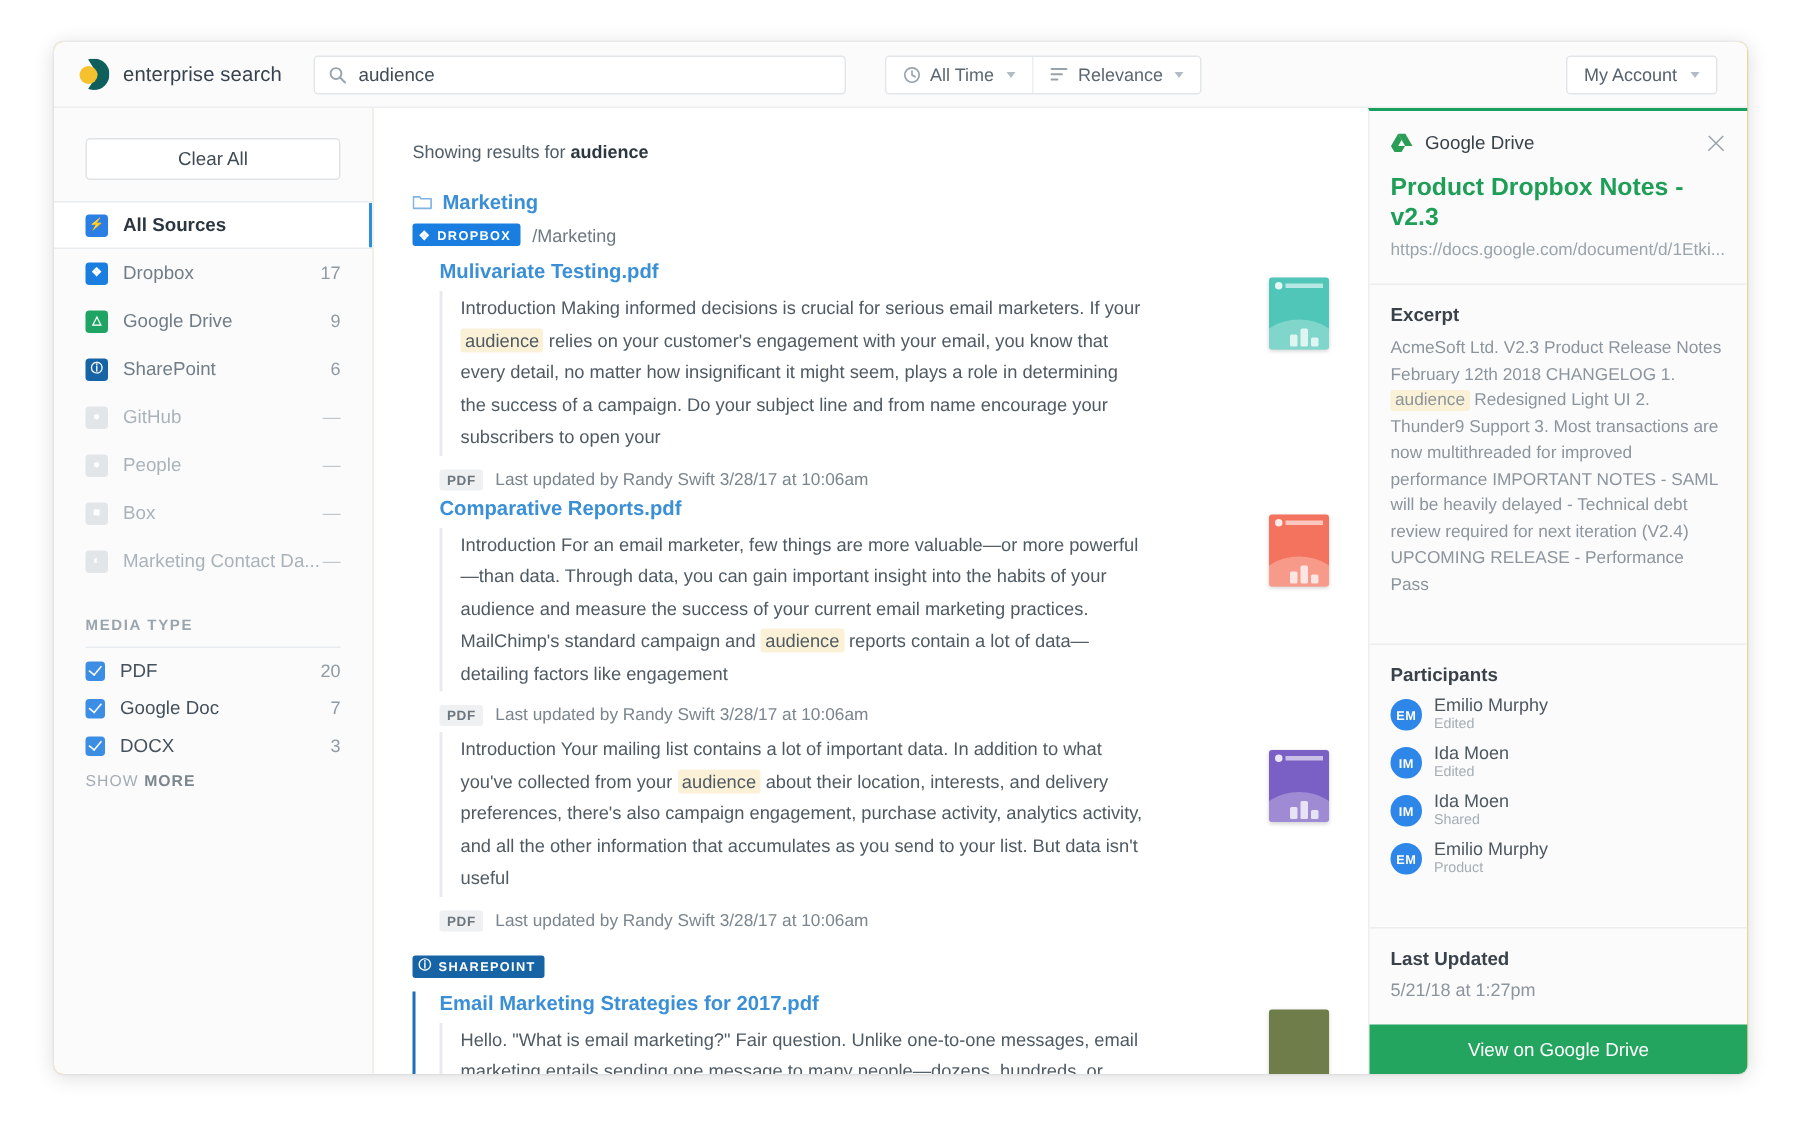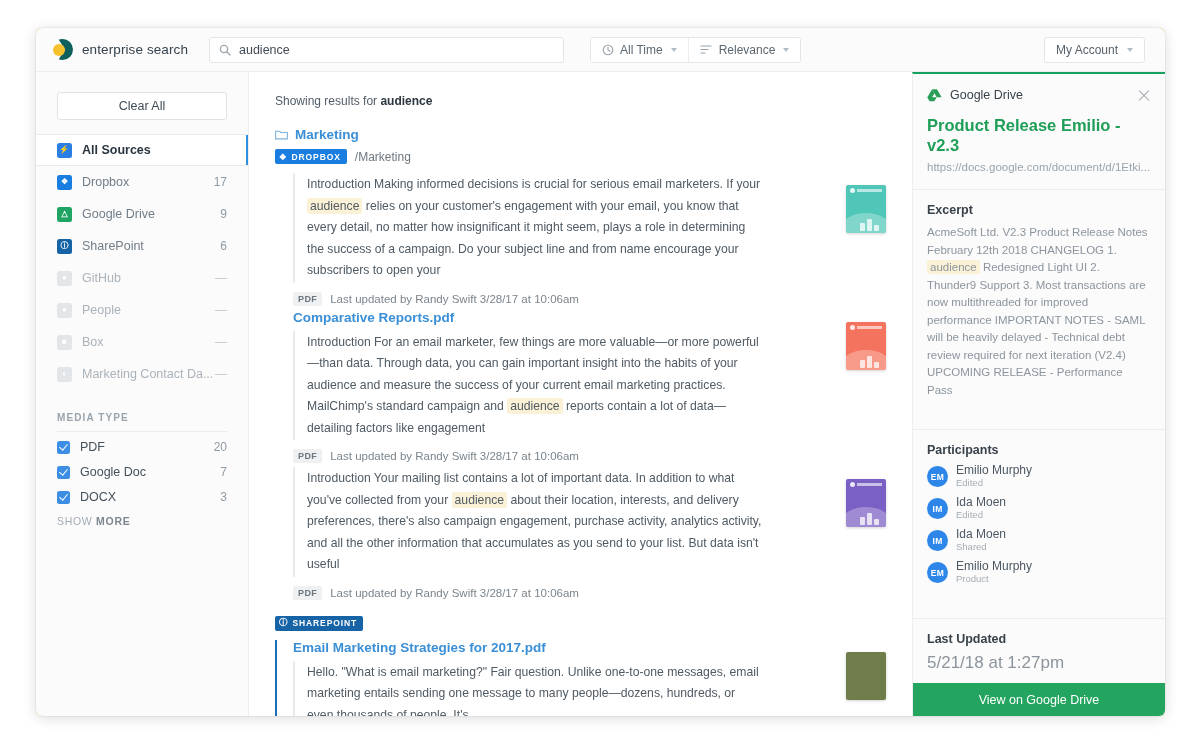--- a/index.html
+++ b/index.html
@@ -345,21 +345,21 @@
   }
   .avatar {
     width: 21px; height: 21px; border-radius: 50%;
     background: #2d86e8;
     color: #fff; font-size: 8.5px; font-weight: bold;
     display: flex; align-items: center; justify-content: center;
     flex: 0 0 21px; letter-spacing: .3px;
   }
   .p-name { font-size: 12px; color: #4d5862; line-height: 13px; }
   .p-act { font-size: 9.5px; color: #a4adb4; line-height: 12px; }
-  .last-upd-val { font-size: 17px; color: #8c959d; }
+  .last-upd-val { font-size: 12px; color: #8c959d; }
   .detail-cta {
     position: absolute;
     left: 0; right: 0; bottom: 0;
     height: 33px;
     background: #23a55f;
     color: #fff; font-size: 12.5px;
     display: flex; align-items: center; justify-content: center;
     cursor: pointer;
   }
 </style>
@@ -498,20 +498,21 @@
         <span class="src-badge">
           <span>❖</span>
           <span>DROPBOX</span>
         </span>
         <span class="badge-path">/Marketing</span>
       </div>
 
       <div id="dropbox-results">
             <div class="result">
               <div class="result-main">
+                <div class="result-title">Mulivariate Testing.pdf</div>
                 <div class="snippet"><span>Introduction Making informed decisions is crucial for serious email marketers. If your </span><span class="hl">audience</span><span> relies on your customer's engagement with your email, you know that every detail, no matter how insignificant it might seem, plays a role in determining the success of a campaign. Do your subject line and from name encourage your subscribers to open your</span></div>
                 <div class="meta">
                   <span class="pill">PDF</span>
                   <span>Last updated by Randy Swift 3/28/17 at 10:06am</span>
                 </div>
               </div>
               <div class="thumb" style="background: rgb(79, 198, 184);">
                 <span class="tdot"></span>
                 <span class="tline"></span>
                 <span class="tarc"></span>
@@ -583,21 +584,21 @@
       <div class="detail-head">
         <svg class="gd-ico" viewBox="0 0 16 14">
           <path d="M5.4 0.8h5.2l5.0 8.6h-5.2z" fill="#2a9d57"></path>
           <path d="M5.4 0.8 0.4 9.4l2.6 4.3 5.0-8.6z" fill="#2a9d57"></path>
           <path d="M0.4 9.4h10.0l-2.6 4.3H3.0z" fill="#2a9d57"></path>
         </svg>
         <span class="detail-src">Google Drive</span>
         <span class="close-x"></span>
       </div>
 
-      <div class="detail-title">Product Release Emilio - v2.3</div>
+      <div class="detail-title">Product Dropbox Notes - v2.3</div>
       <div class="detail-url">https://docs.google.com/document/d/1Etki...</div>
 
       <div class="detail-sec first">
         <div class="sec-title">Excerpt</div>
         <div class="excerpt">
           <span>AcmeSoft Ltd. V2.3 Product Release Notes February 12th 2018 CHANGELOG 1. </span><span class="hl">audience</span><span> Redesigned Light UI 2. Thunder9 Support 3. Most transactions are now multithreaded for improved performance IMPORTANT NOTES - SAML will be heavily delayed - Technical debt review required for next iteration (V2.4) UPCOMING RELEASE - Performance Pass</span>
         </div>
       </div>
 
       <div class="detail-sec">

